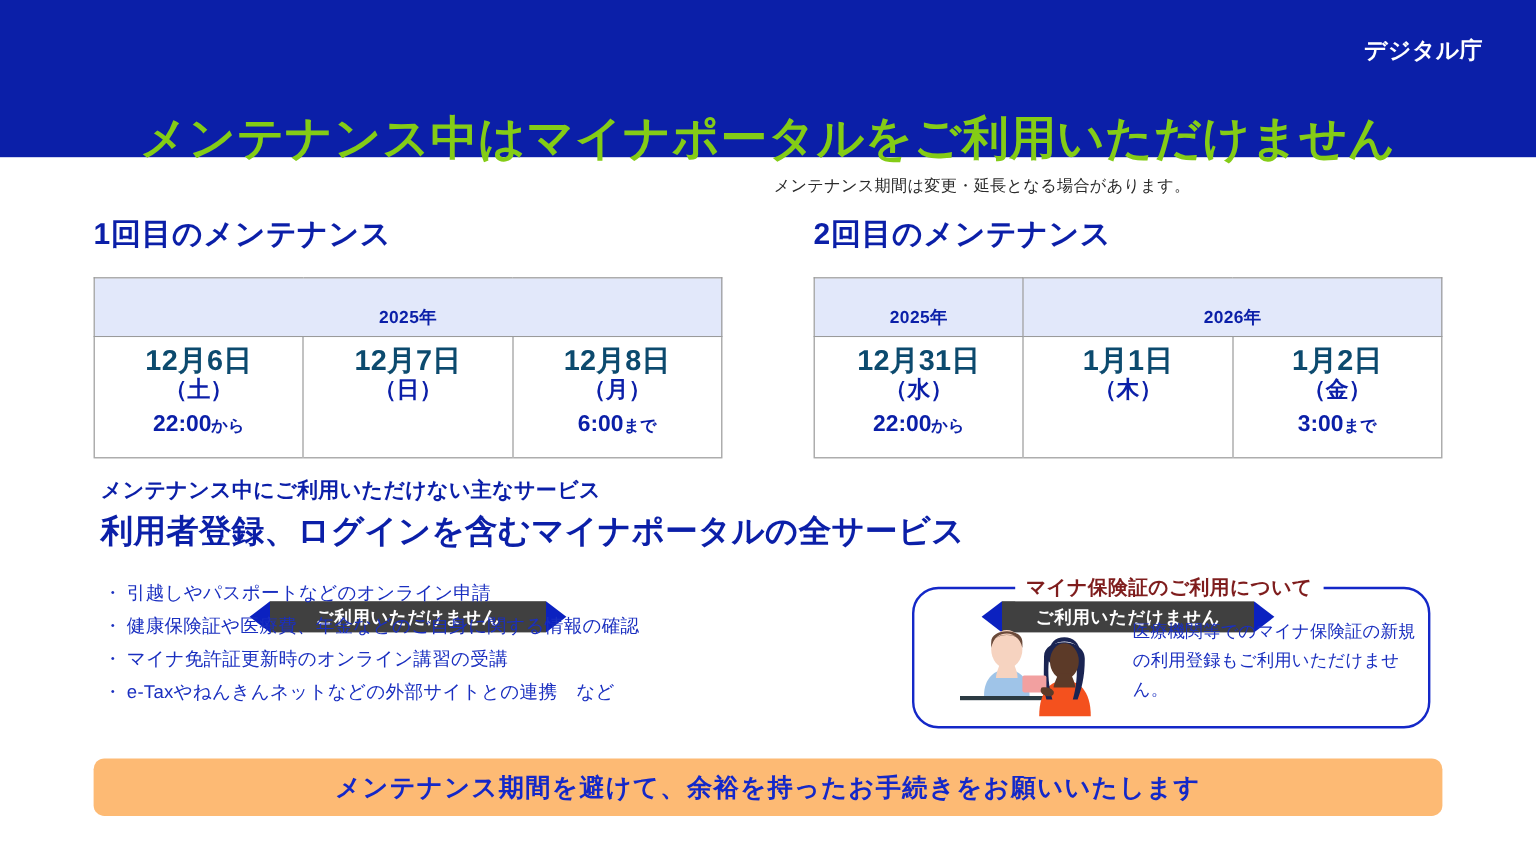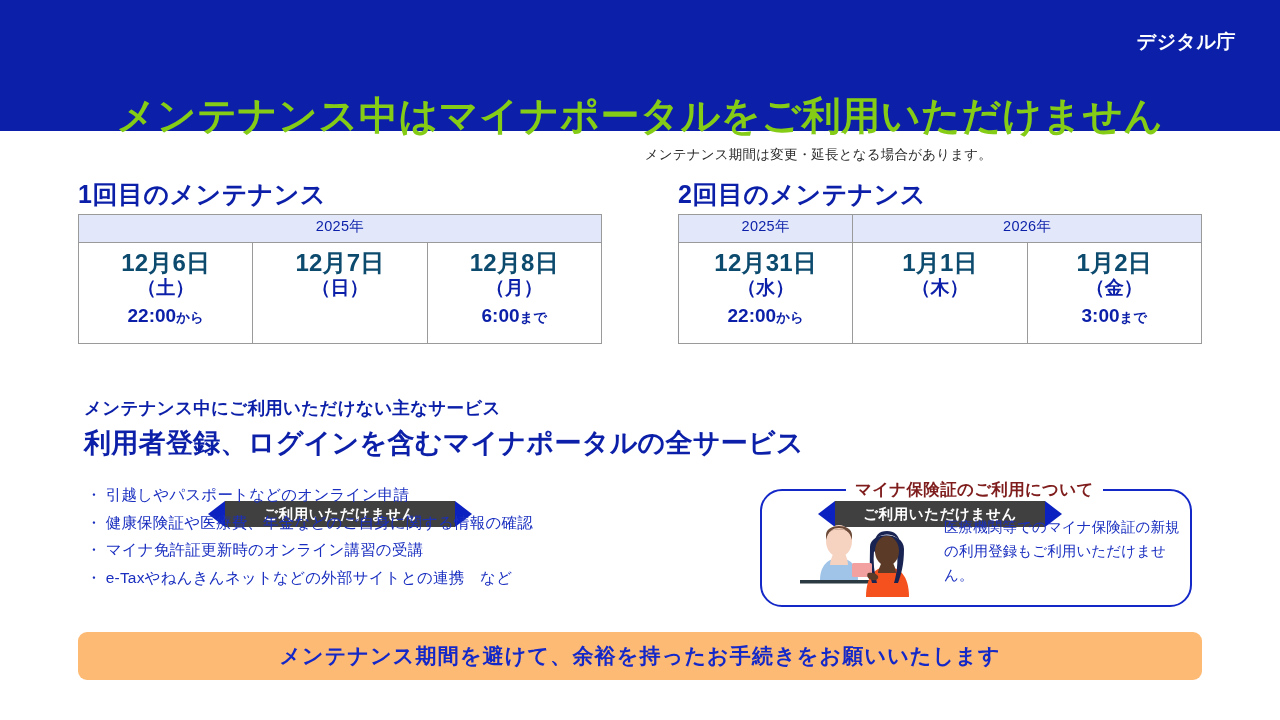--- a/index.html
+++ b/index.html
@@ -67,36 +67,36 @@
   .block { position: absolute; }
   .block-1 { left: 78px;  top: 178px; width: 524px; }
   .block-2 { left: 678px; top: 178px; width: 524px; }
 
   .block-heading {
     color: #0B1FA8;
     font-size: 25px;
     font-weight: bold;
     letter-spacing: 0.5px;
     white-space: nowrap;
-    margin-bottom: 3px;
+    margin-bottom: 20px;
   }
 
   table.mt {
     width: 100%;
     border-collapse: collapse;
     table-layout: fixed;
     border: 1.5px solid #9a9a9a;
   }
   table.mt th {
     background: #E2E8FA;
     border: 1.5px solid #9a9a9a;
     color: #0B1FA8;
     font-size: 14.5px;
-    font-weight: normal;
-    padding: 2px 0 6px;
+    font-weight: bold;
+    padding: 23px 0 6px;
     text-align: center;
     letter-spacing: 0.3px;
   }
   table.mt td {
     border-left: 1.5px solid #9a9a9a;
     border-right: 1.5px solid #9a9a9a;
     background: #ffffff;
     vertical-align: top;
     padding: 0;
     height: 101px;

